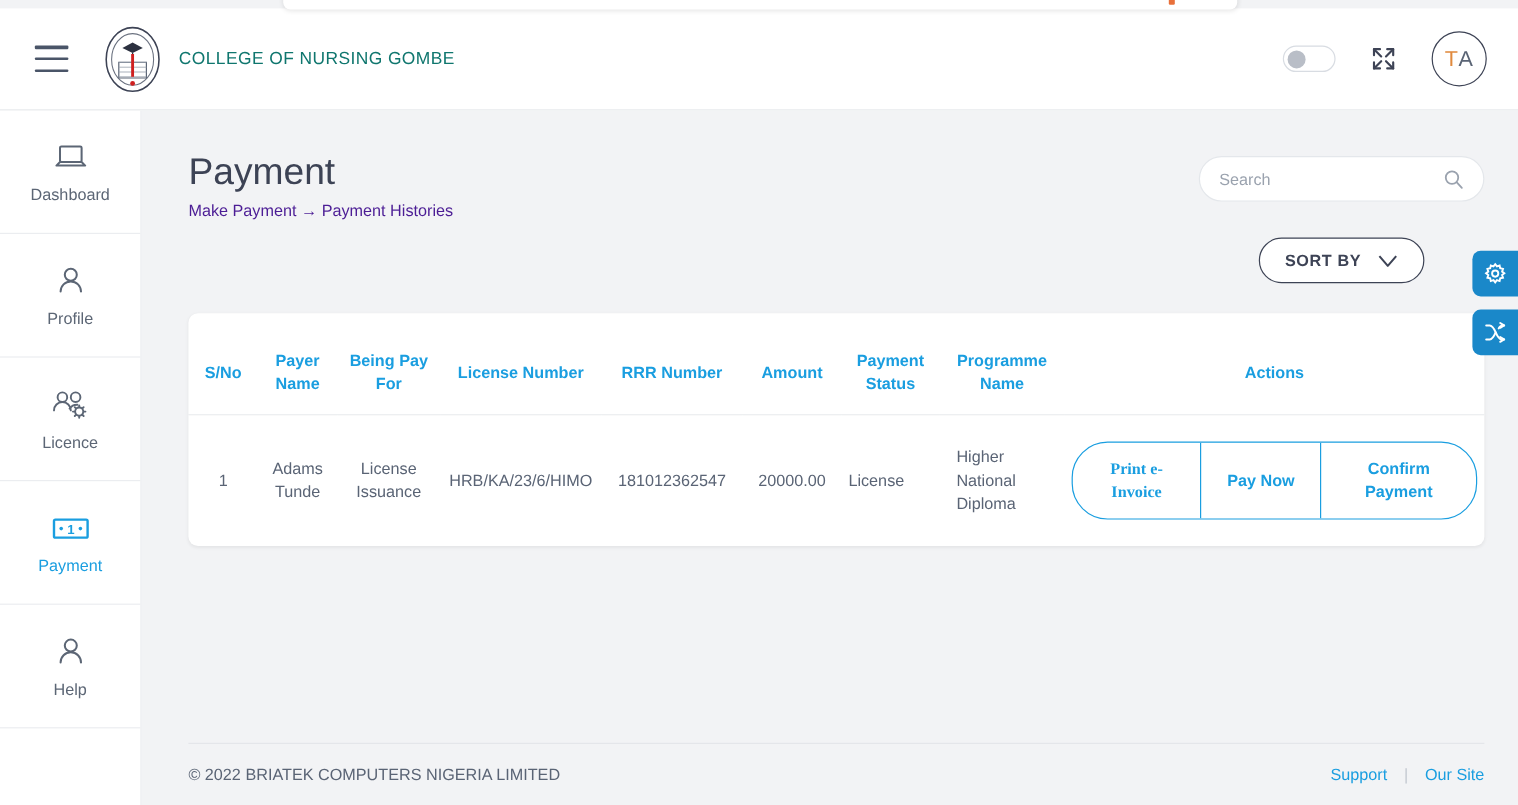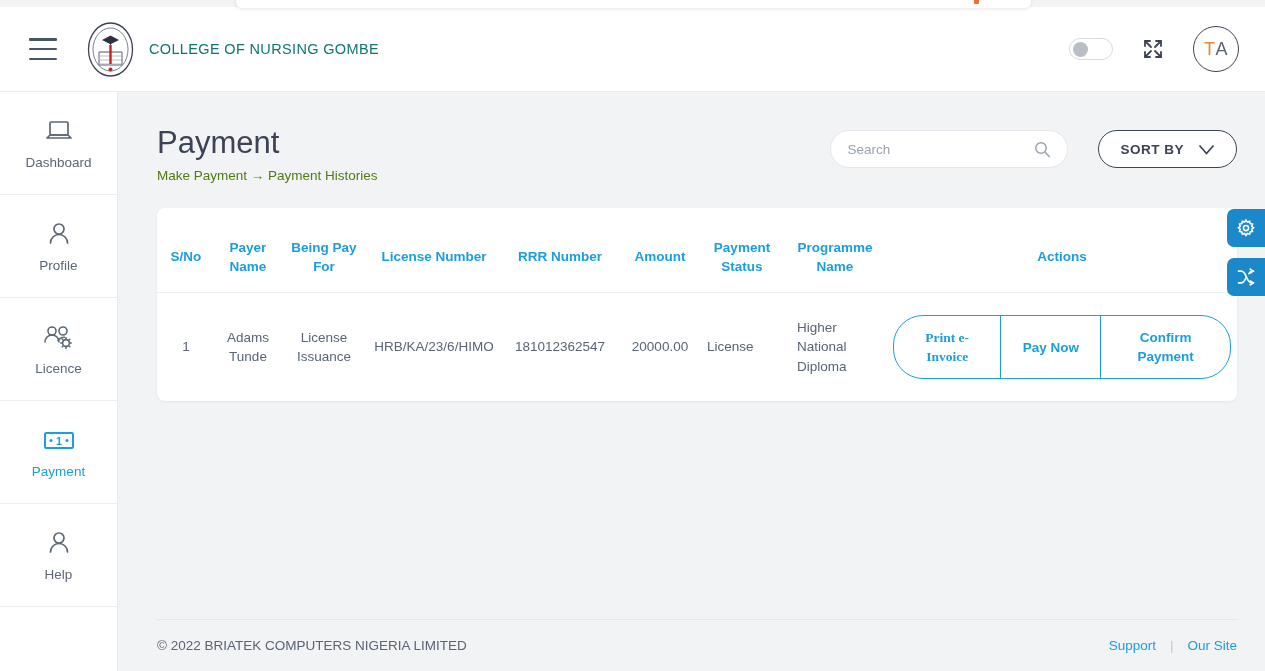--- a/index.html
+++ b/index.html
@@ -102,25 +102,26 @@
   .page-head {
     display: flex; align-items: flex-start;
     padding: 32px 28px 0 39px;
   }
   .title-block { padding-top: 2px; }
   .page-title {
     font-size: 31px; font-weight: 400; color: #3d4355;
     line-height: 1.12;
   }
   .breadcrumb {
-    margin-top: 7px; font-size: 13.5px; color: #4d7c0f;
+    margin-top: 7px; font-size: 13.5px; color: #4c1d95;
   }
   .head-controls {
     margin-left: auto; display: flex; align-items: center; gap: 30px;
     padding-top: 6px;
+    flex-direction: column;
   }
   .search-pill {
     width: 238px; height: 38px; border-radius: 19px;
     background: #ffffff; border: 1px solid #e4e7eb;
     display: flex; align-items: center; padding: 0 16px;
   }
   .search-input {
     border: none; outline: none; flex: 1;
     font-family: "Liberation Sans", sans-serif;
     font-size: 13.5px; color: #4a5568; background: transparent;

